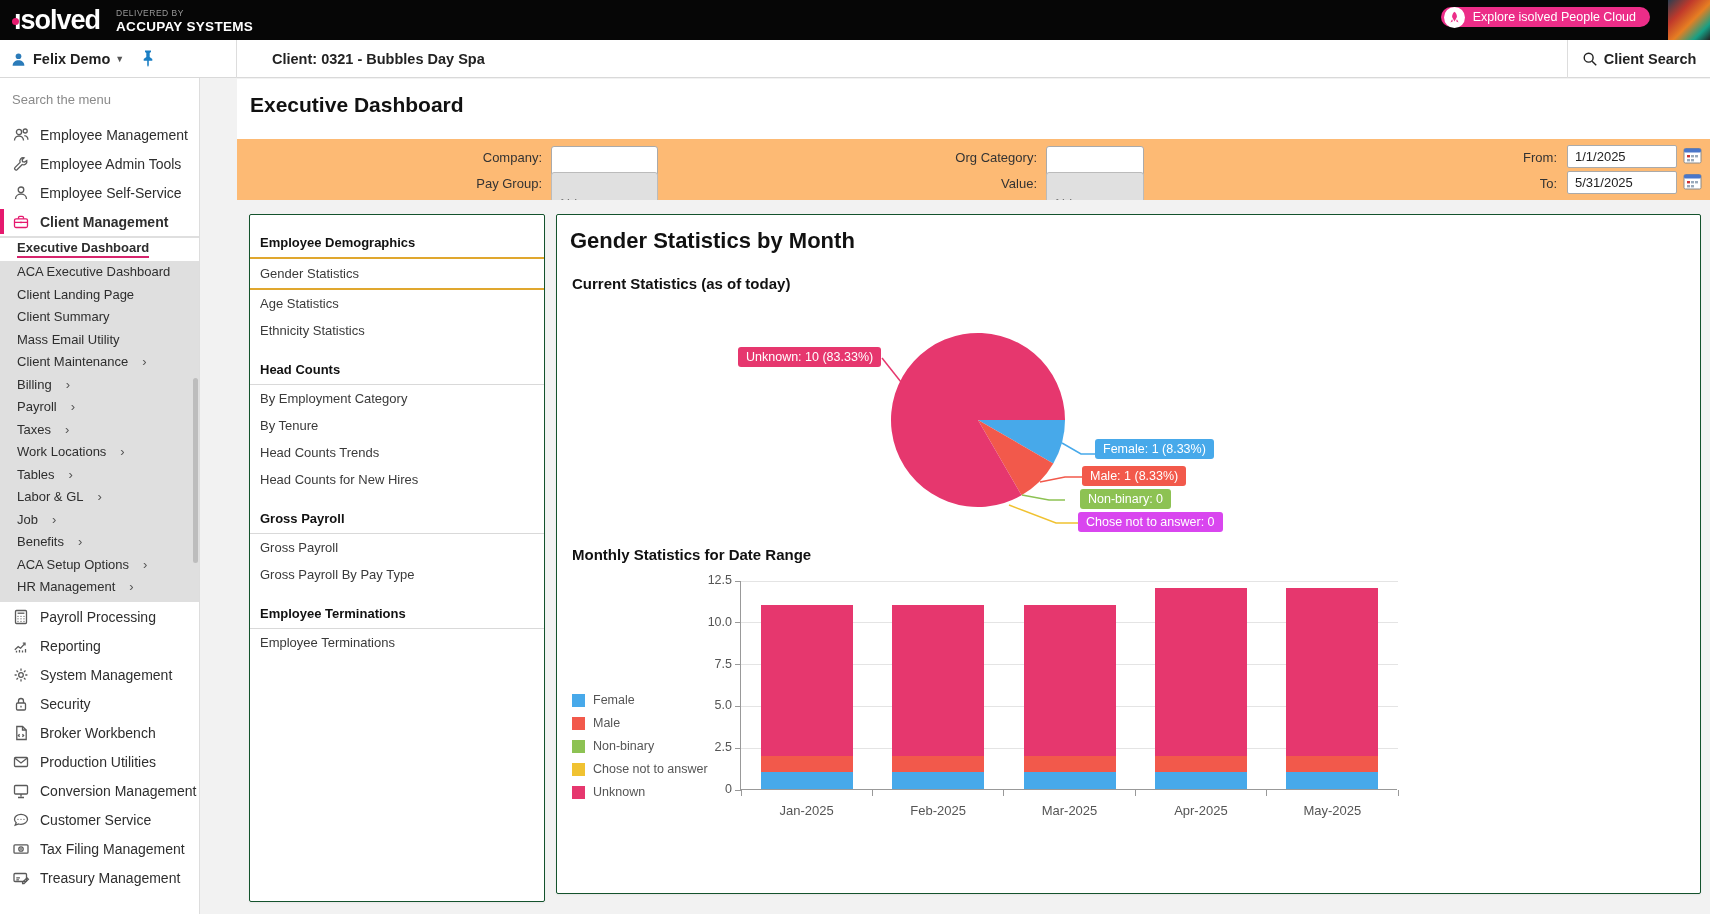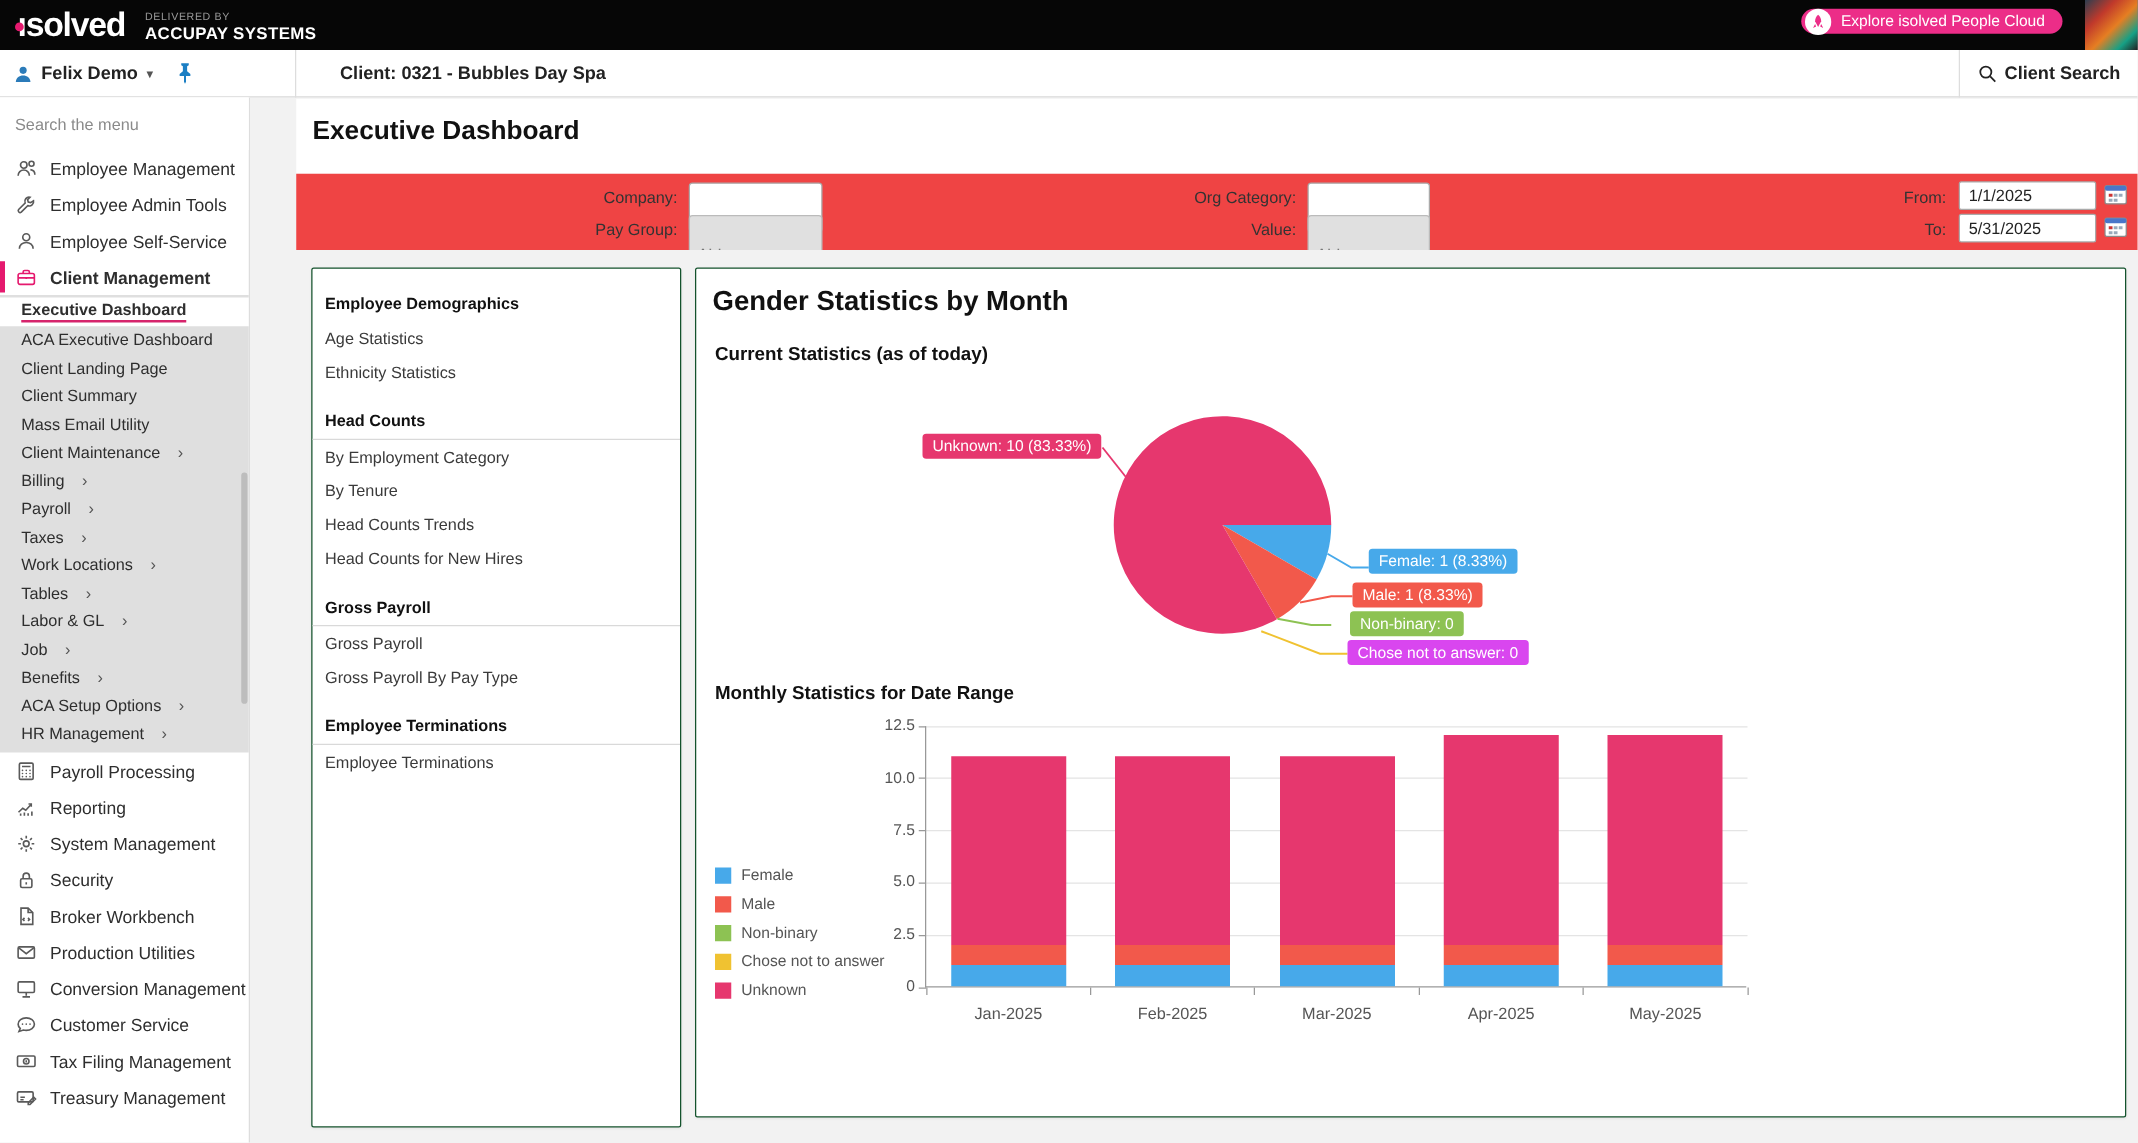--- a/index.html
+++ b/index.html
@@ -44,21 +44,21 @@
   .sub-item .chev { margin-left:14px; color:#555; font-size:13px; line-height:1; }
   .sub-item.selected { background:#fff; font-weight:bold; }
   .sub-item.selected .t { border-bottom:2px solid #d6246c; padding-bottom:1px; }
   #side-scroll { position:absolute; right:1px; top:300px; width:5px; height:185px; border-radius:3px; background:#bdbdbd; cursor:pointer; }
 
   
   #main-head { position:absolute; left:237px; top:79px; width:1473px; height:60px; background:#fff; }
   #page-title { position:absolute; left:13px; top:14px; font-size:21px; font-weight:bold; color:#111; }
 
   
-  #filterbar { position:absolute; left:237px; top:139px; width:1473px; height:61px; background:#ef4444; font-size:13px; color:#333; }
+  #filterbar { position:absolute; left:237px; top:139px; width:1473px; height:61px; background:#fdba74; font-size:13px; color:#333; }
   .flabel { position:absolute; text-align:right; }
   .fselect { position:absolute; height:40px; background:#fff; border:1px solid #aaa; border-radius:3px; font-size:13px; color:#222; display:flex; align-items:flex-end; padding:0 6px; cursor:pointer; }
   .fselect .sc { margin-left:auto; font-size:9px; color:#444; }
   .fselect.disabled { background:#e0e0e0; color:#777; cursor:default; border-color:#bbb; }
   .finput { position:absolute; height:23px; width:110px; background:#fff; border:1px solid #aaa; border-radius:2px; font-size:13px; color:#222; padding:0 7px; font-family:inherit; }
   .calbtn { position:absolute; width:19px; height:19px; cursor:pointer; }
 
   
   #content { position:absolute; left:237px; top:200px; width:1473px; height:714px; background:#f2f2f2; }
   .card { position:absolute; background:#fff; border:1px solid #14532d; border-radius:2px; box-shadow:0 1px 2px rgba(0,0,0,.05); }
@@ -366,20 +366,21 @@
         <rect x="12" y="9" width="3" height="2.4" fill="#9ab"></rect>
         <rect x="4" y="13" width="3" height="2.4" fill="#9ab"></rect>
         <rect x="8" y="13" width="3" height="2.4" fill="#9ab"></rect>
       </svg>
   </span>
 </div>
 
 <div id="content">
   <div id="nav-card" class="card">
       <div class="sec-header">Employee Demographics</div>
+      <div class="nav-item selected">Gender Statistics</div>
       <div class="nav-item">Age Statistics</div>
       <div class="nav-item">Ethnicity Statistics</div>
       <div style="height: 10px;"></div>
       <div class="sec-header">Head Counts</div>
       <div class="sec-rule"></div>
       <div class="nav-item">By Employment Category</div>
       <div class="nav-item">By Tenure</div>
       <div class="nav-item">Head Counts Trends</div>
       <div class="nav-item">Head Counts for New Hires</div>
       <div style="height: 10px;"></div>

